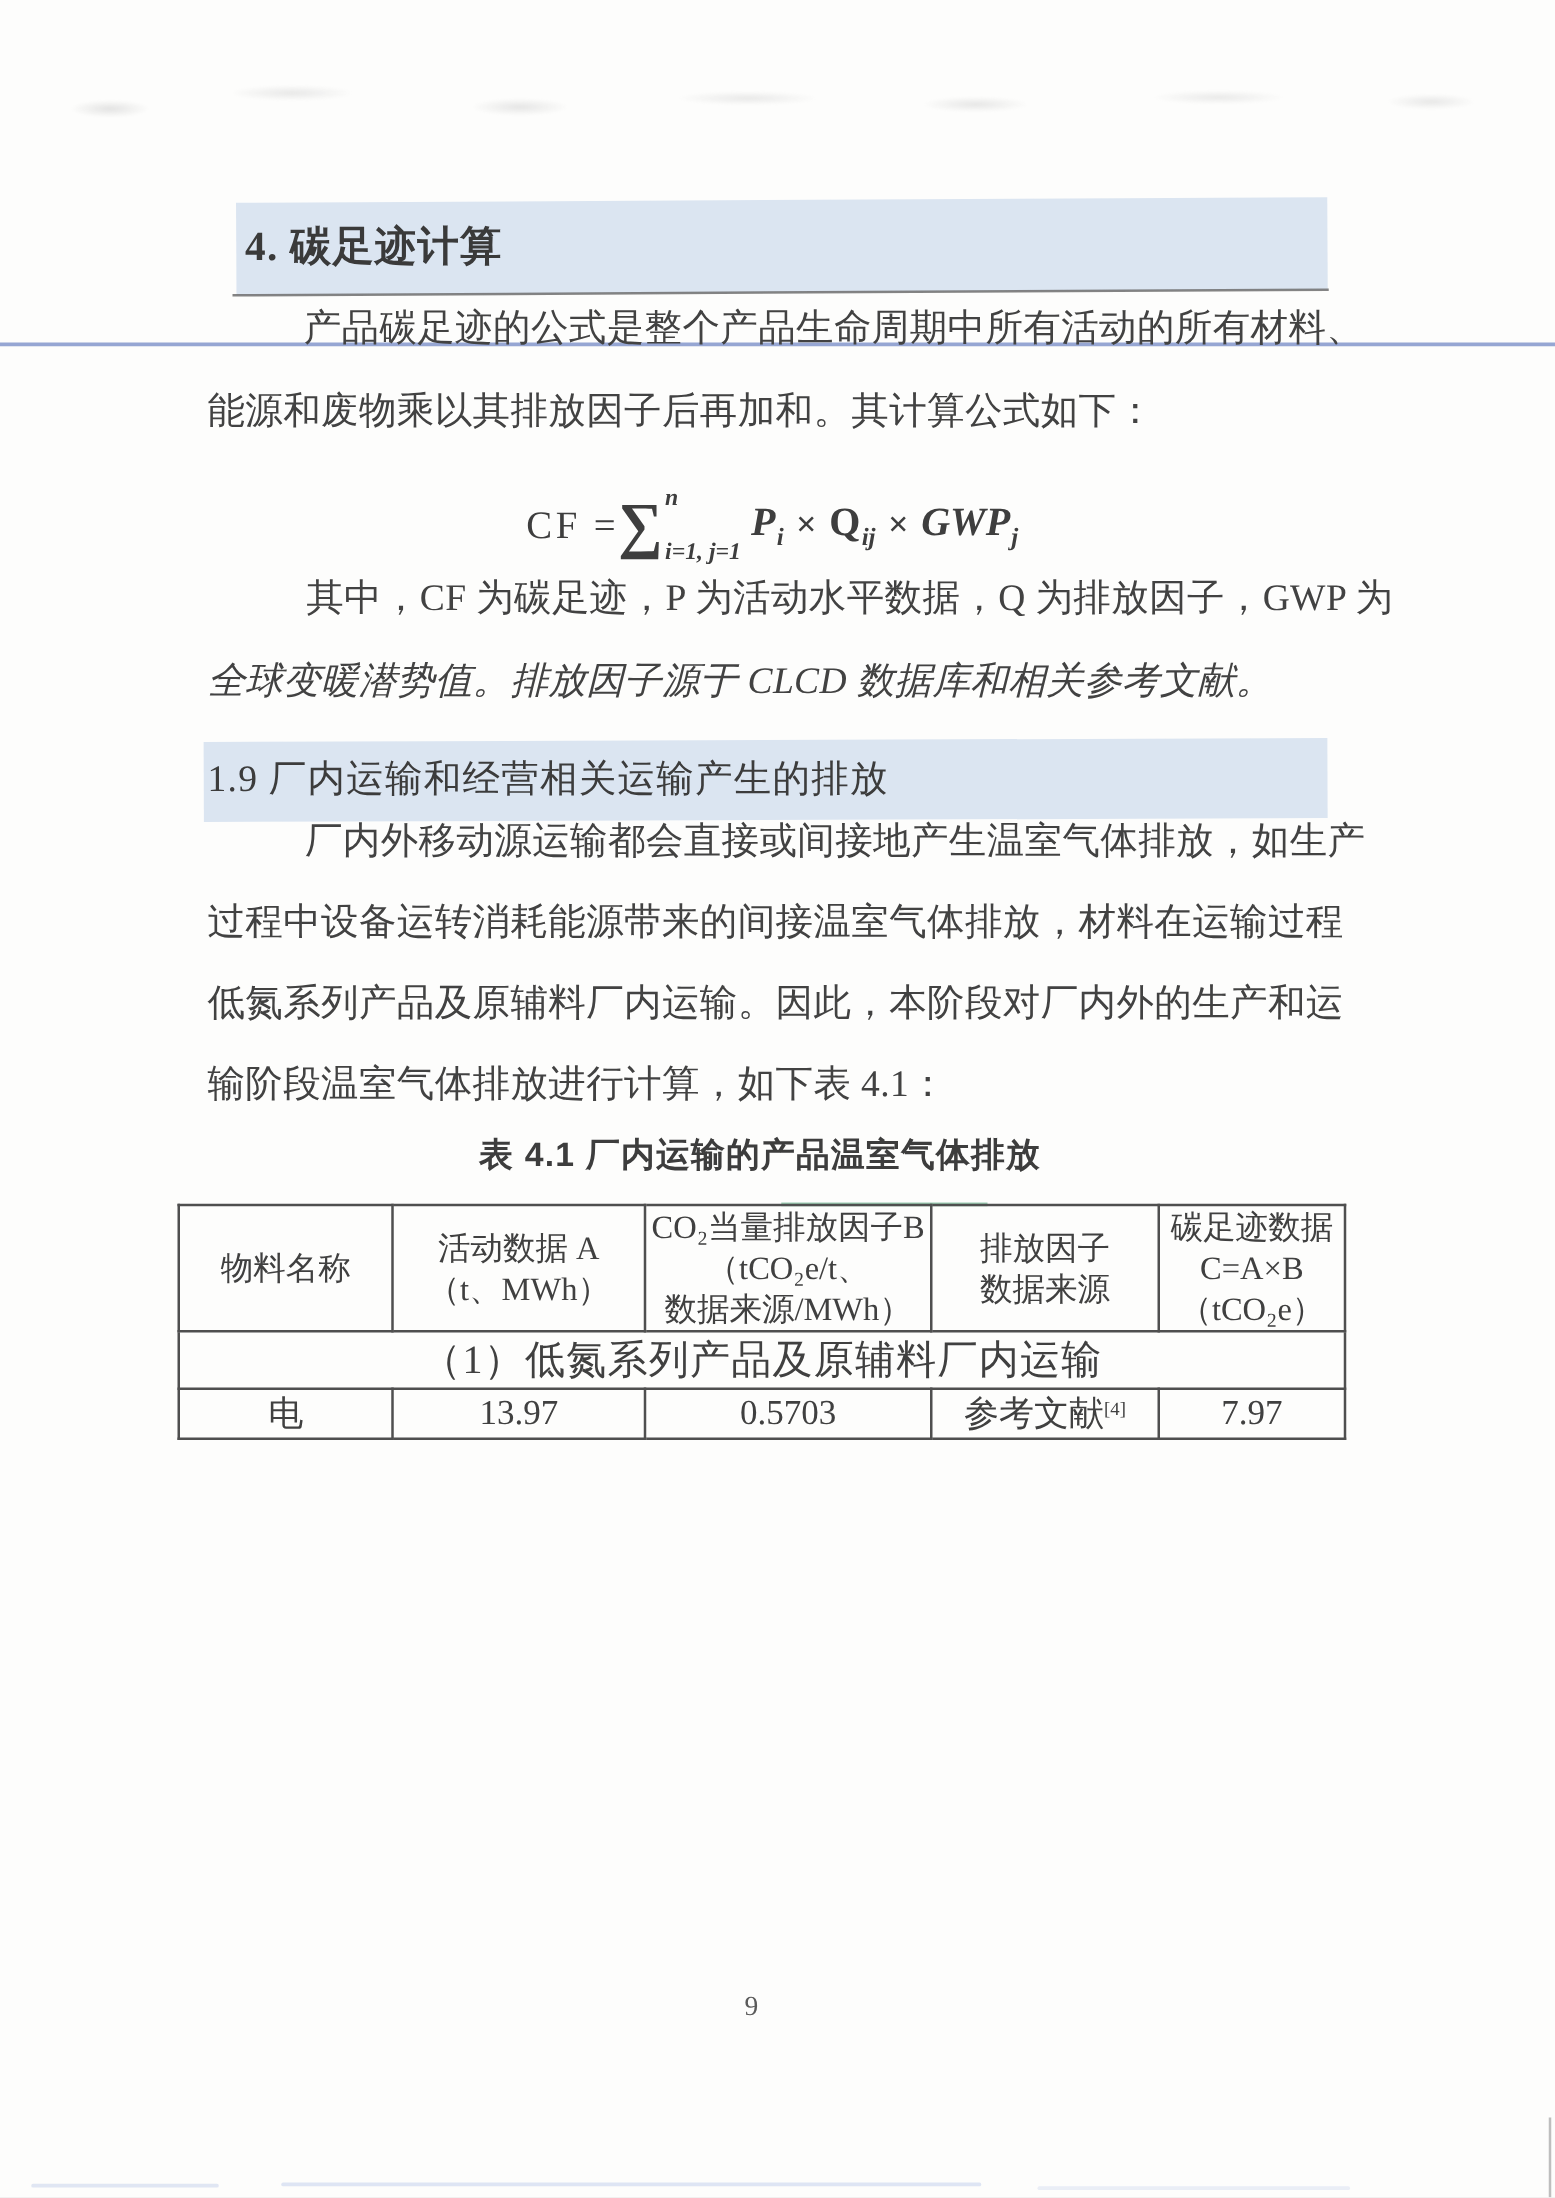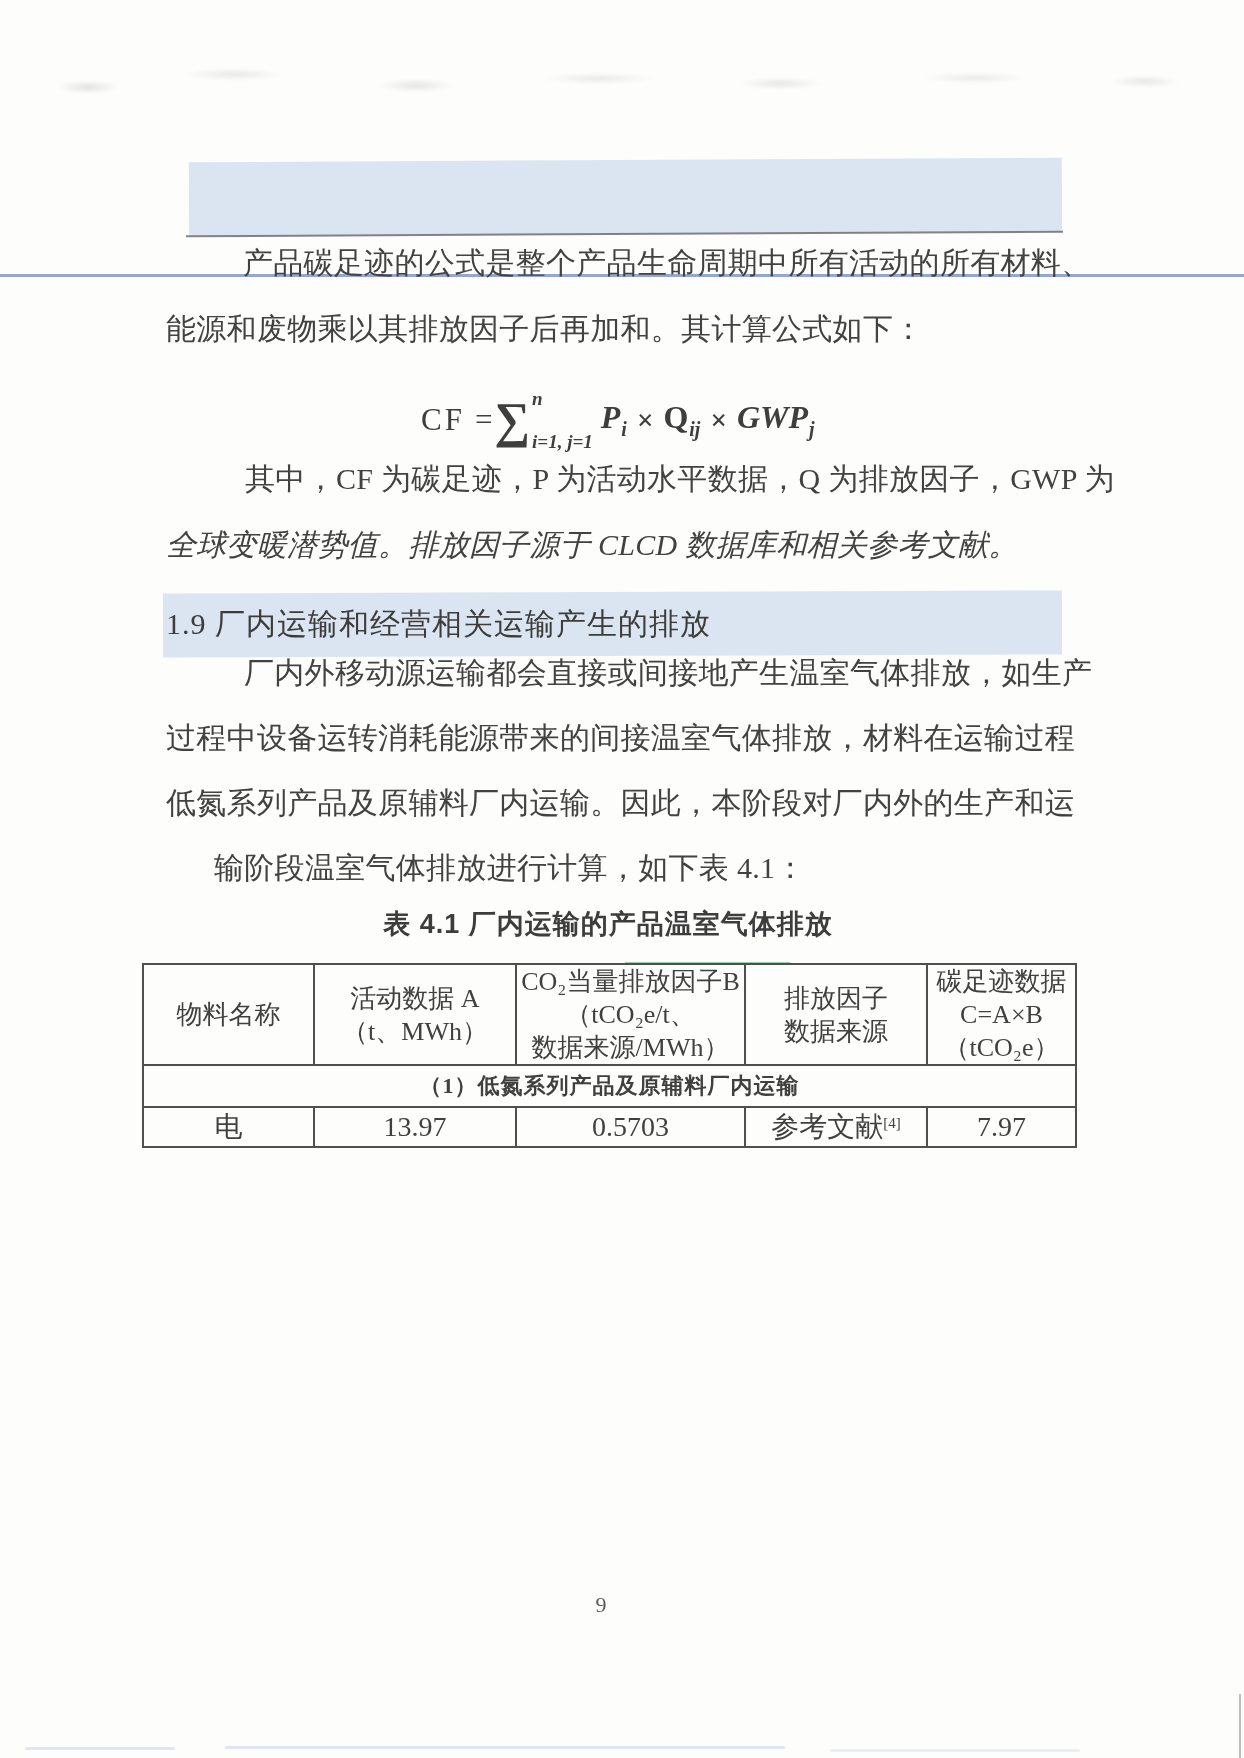--- a/index.html
+++ b/index.html
@@ -69,21 +69,21 @@
     border-collapse:collapse; table-layout:fixed;
     font-size:28px; color:#404040;
   }
   table.emissions td, table.emissions th {
     border:2px solid #4f4f4f; text-align:center; vertical-align:middle;
     padding:0 2px; font-weight:400; overflow:hidden;
   }
   tr.hdr { height:98px; }
   tr.hdr th { font-size:26px; line-height:33px; }
   tr.grp { height:42px; }
-  tr.grp td { font-size:22px; font-weight:700; letter-spacing:1px;text-align:center; }
+  tr.grp td { font-size:32px; font-weight:400; letter-spacing:1px;text-align:center; }
   tr.data { height:38px; }
   tr.total { height:38px; }
   tr.total td.lbl { font-size:28px; font-weight:600; letter-spacing:1px; }
   td sup { font-size:15px; vertical-align:8px; letter-spacing:0; }
 
   .page-number { position:absolute; left:561px; top:1592px; width:80px; text-align:center; font-size:22px; color:#5a5a5a; }
 </style>
 </head>
 <body>
 
@@ -92,20 +92,21 @@
   <div class="noise-top"></div>
   <div class="rule-blue"></div>
   <div class="green-artifact"></div>
   <div class="smudge" style="left:25px; top:1747px; width:150px; background:#c3cfe9; opacity:.5;"></div>
   <div class="smudge" style="left:225px; top:1746px; width:560px; background:#b9c7ea; opacity:.45;"></div>
   <div class="smudge" style="left:830px; top:1749px; width:250px; background:#ccd6ee; opacity:.4;"></div>
   <div class="edge-tick"></div>
 
   <div class="hl-bar h1"></div>
   <div class="h1-underline"></div>
+  <div class="heading1">4. 碳足迹计算</div>
 
   <div class="bline" style="left:243px; top:246px;">产品碳足迹的公式是整个产品生命周期中所有活动的所有材料、</div>
   <div class="bline" style="left:166px; top:312px;">能源和废物乘以其排放因子后再加和。其计算公式如下：</div>
 
   <div class="formula">
     <span class="f-lhs">CF</span>
     <span class="f-eq">=</span>
     <span class="f-sigma">∑</span>
     <span class="f-limits">
       <span class="lim sup">n</span>
@@ -120,21 +121,21 @@
 
   <div class="bline" style="left:245px; top:462px;">其中，CF 为碳足迹，P 为活动水平数据，Q 为排放因子，GWP 为</div>
   <div class="bline" style="left:166px; top:528px;font-style:italic;">全球变暖潜势值。排放因子源于 CLCD 数据库和相关参考文献。</div>
 
   <div class="hl-bar h2"></div>
   <div class="heading2">1.9 厂内运输和经营相关运输产生的排放</div>
 
   <div class="bline" style="left:244px; top:656px;">厂内外移动源运输都会直接或间接地产生温室气体排放，如生产</div>
   <div class="bline" style="left:166px; top:721px;text-align:right;">过程中设备运转消耗能源带来的间接温室气体排放，材料在运输过程</div>
   <div class="bline" style="left:166px; top:786px;">低氮系列产品及原辅料厂内运输。因此，本阶段对厂内外的生产和运</div>
-  <div class="bline" style="left:166px; top:851px;margin-left:48px;">输阶段温室气体排放进行计算，如下表 4.1：</div>
+  <div class="bline" style="left:166px; top:851px;">输阶段温室气体排放进行计算，如下表 4.1：</div>
 
   <div class="table-title">表 4.1 厂内运输的产品温室气体排放</div>
 
   <table class="emissions">
     <colgroup>
       <col style="width:171px">
         <col style="width:202px">
         <col style="width:229px">
         <col style="width:182px">
         <col style="width:149px">

